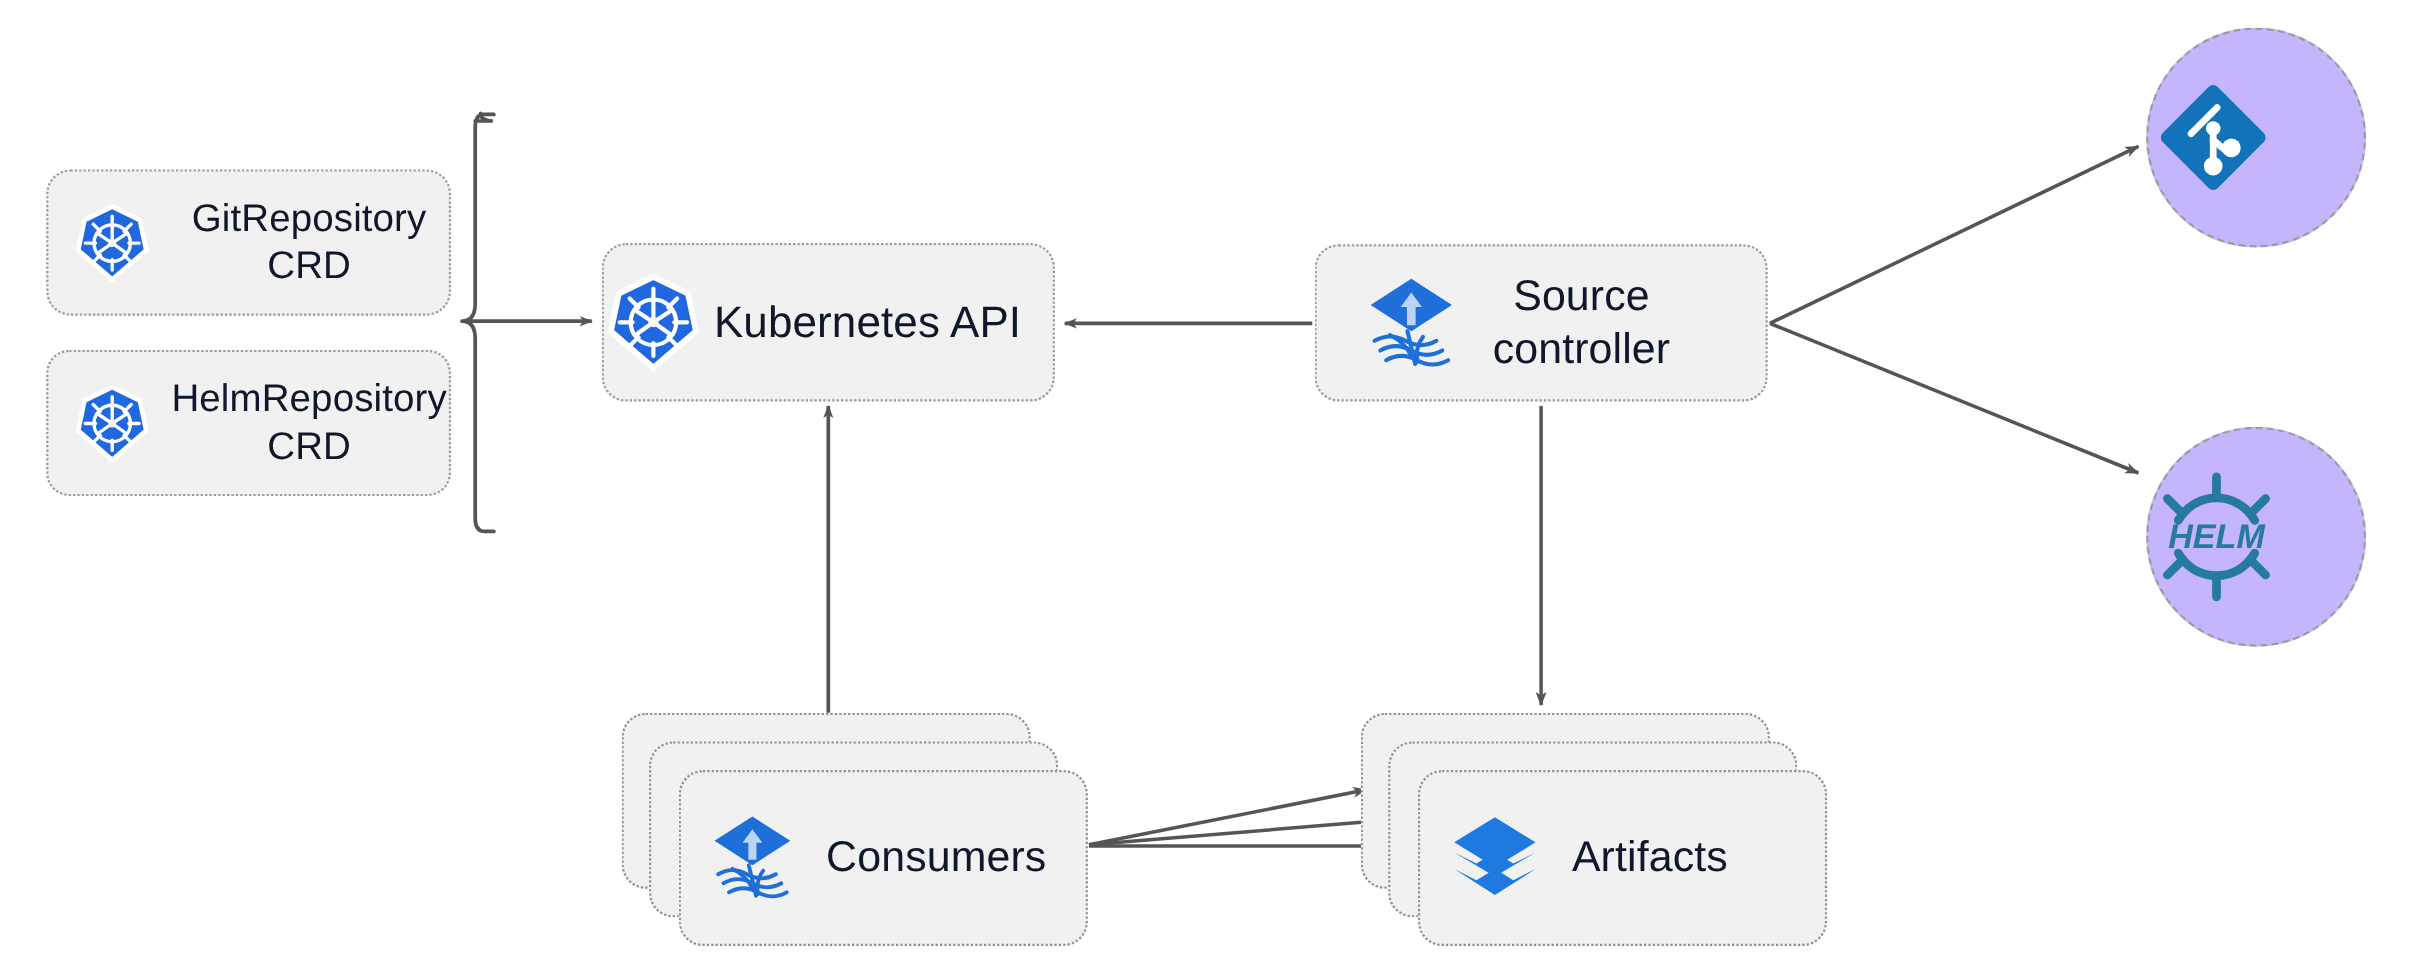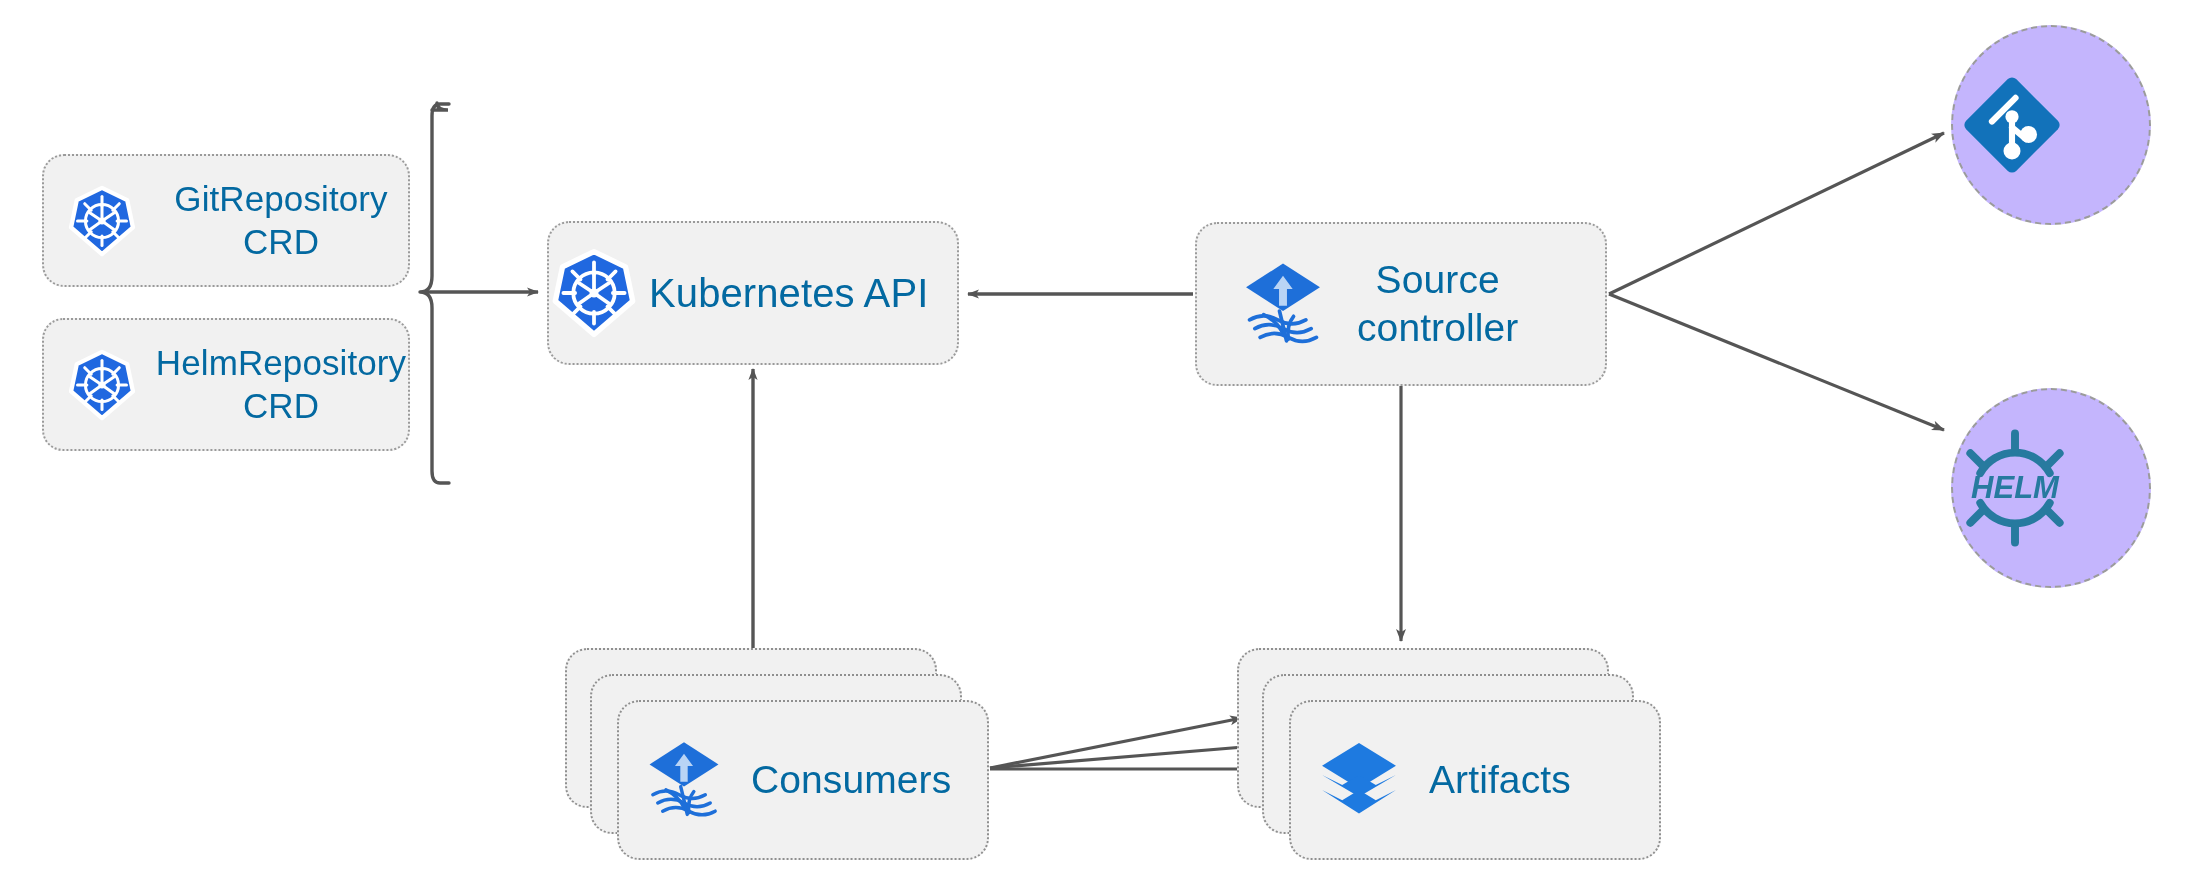--- a/index.html
+++ b/index.html
@@ -24,21 +24,21 @@
     position: absolute;
     box-sizing: border-box;
     background: #f1f1f1;
     border: 2px dotted #9a9a9a;
     border-radius: 22px;
     display: flex;
     align-items: center;
     justify-content: flex-start;
   }
   .card-label {
-    color: #0369a1;
+    color: #0f172a;
     font-size: 37px;
     line-height: 1.22;
     letter-spacing: .1px;
     white-space: pre-line;
     text-align: center;
   }
   .icon-wrap {
     flex: 0 0 auto;
     display: flex;
     align-items: center;
@@ -65,21 +65,21 @@
     height: 144px;
     gap: 10px;
   }
   #k8s-api .card-label { font-size: 40px; }
 
   
   #source-controller {
     left: 1195px;
     top: 222px;
     width: 412px;
-    height: 164px;
+    height: 143px;
     padding-left: 42px;
     gap: 30px;
   }
   #source-controller .card-label { font-size: 39px; }
 
   
   .stack { position: absolute; }
   .stack .sheet {
     position: absolute;
     box-sizing: border-box;

